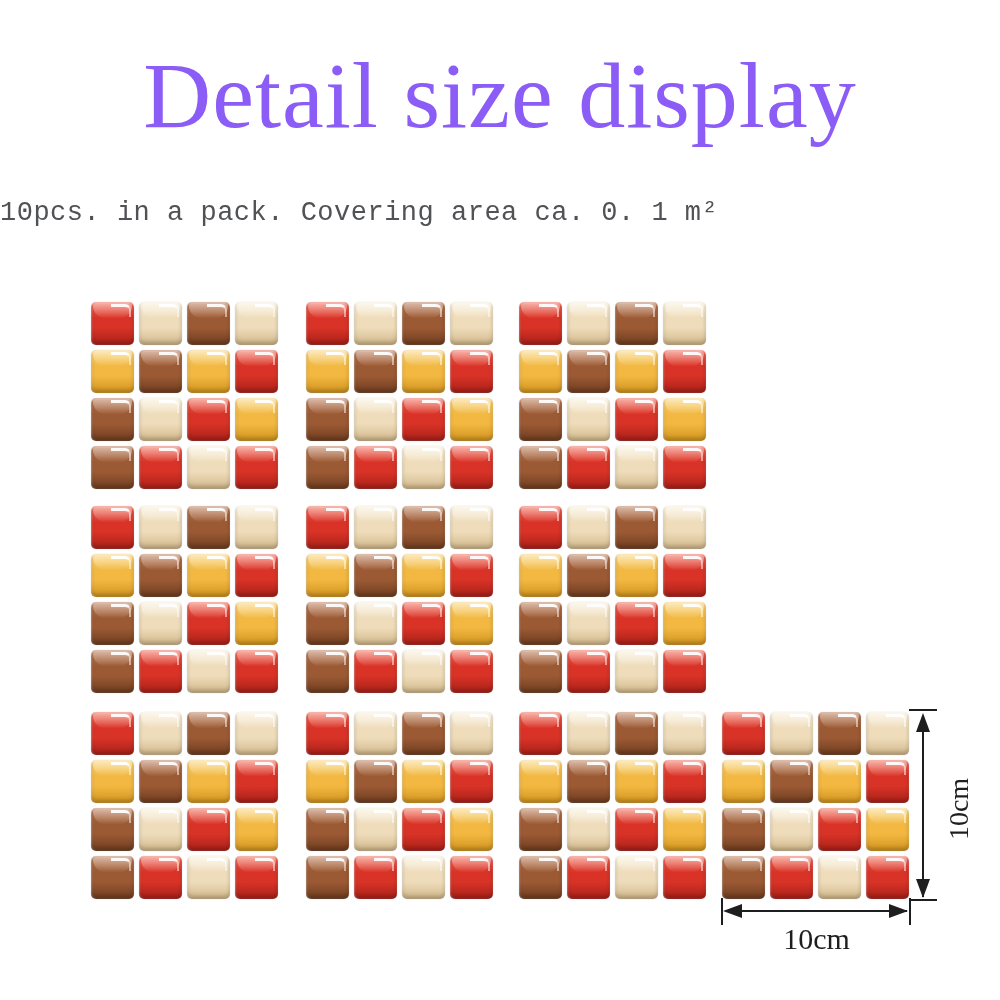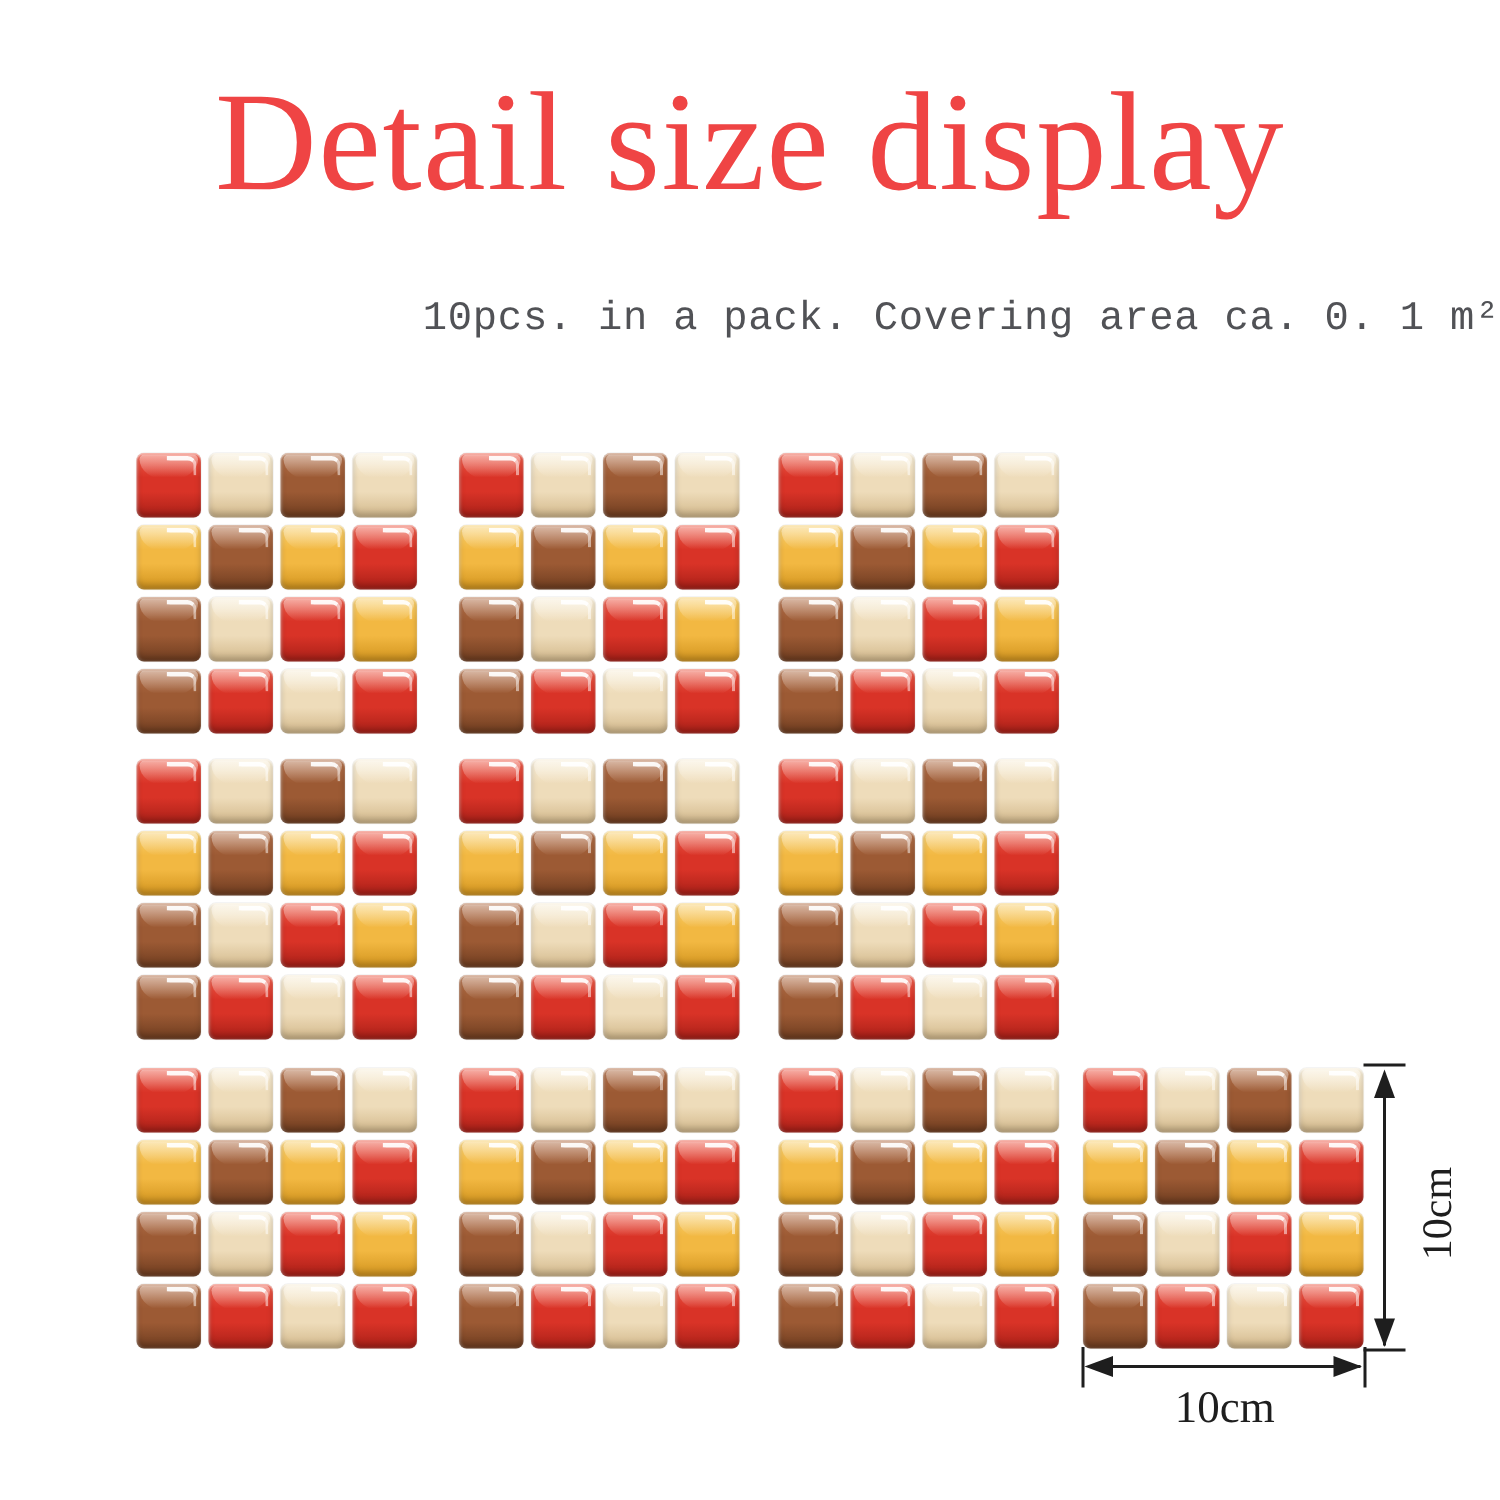--- a/index.html
+++ b/index.html
@@ -6,21 +6,21 @@
   .canvas {
     position:relative; width:1000px; height:1000px; background:#ffffff;
     overflow:hidden; font-family:"Liberation Serif","DejaVu Serif",serif;
   }
   .title {
     position:absolute; top:46px; left:0; right:0; text-align:center;
     font:400 94px/1.05 "Liberation Serif","DejaVu Serif",serif;
     color:#797a7e; letter-spacing:1px;
   }
   .subtitle {
-    position:absolute; top:196px; left:0; right:0; text-align:right;
+    position:absolute; top:196px; left:0; right:0; text-align:left;
     font:400 27px/1.3 "Liberation Mono","DejaVu Sans Mono",monospace;
     color:#515256; letter-spacing:0.5px;
   }
   .sheets { position:absolute; top:0; left:0; width:100%; height:100%; }
   .sheet {
     position:absolute; width:187px; height:187px;
     display:grid; grid-template-columns:repeat(4,43px);
     grid-template-rows:repeat(4,43px); gap:5px;
   }
   .tile {
@@ -63,21 +63,21 @@
   .h-label {
     position:absolute; left:722px; top:922px; width:189px; text-align:center;
     font:400 30px/1.1 "Liberation Serif","DejaVu Serif",serif; color:#1e1e1e;
   }
 </style>
 </head>
 <body>
 
 <div class="canvas">
 
-  <div class="title" style="color: #ef4444;">Detail size display</div>
+  <div class="title" style="color: #8b5cf6;">Detail size display</div>
 
   <div class="subtitle" style="color: rgb(81, 82, 86);">10pcs. in a pack. Covering area ca. 0. 1 m²</div>
 
   <div class="sheets" id="sheets">
       <div class="sheet" style="left: 91px; top: 302px;">
         <div class="tile" style="--l: #ef5f4c; --b: #d93327; --d: #a92018;"></div>
         <div class="tile" style="--l: #f9efd9; --b: #eedcba; --d: #d2b88b;"></div>
         <div class="tile" style="--l: #b4714a; --b: #9c5a34; --d: #6f3d20;"></div>
         <div class="tile" style="--l: #f9efd9; --b: #eedcba; --d: #d2b88b;"></div>
         <div class="tile" style="--l: #f9d170; --b: #f2b842; --d: #d2941e;"></div>

